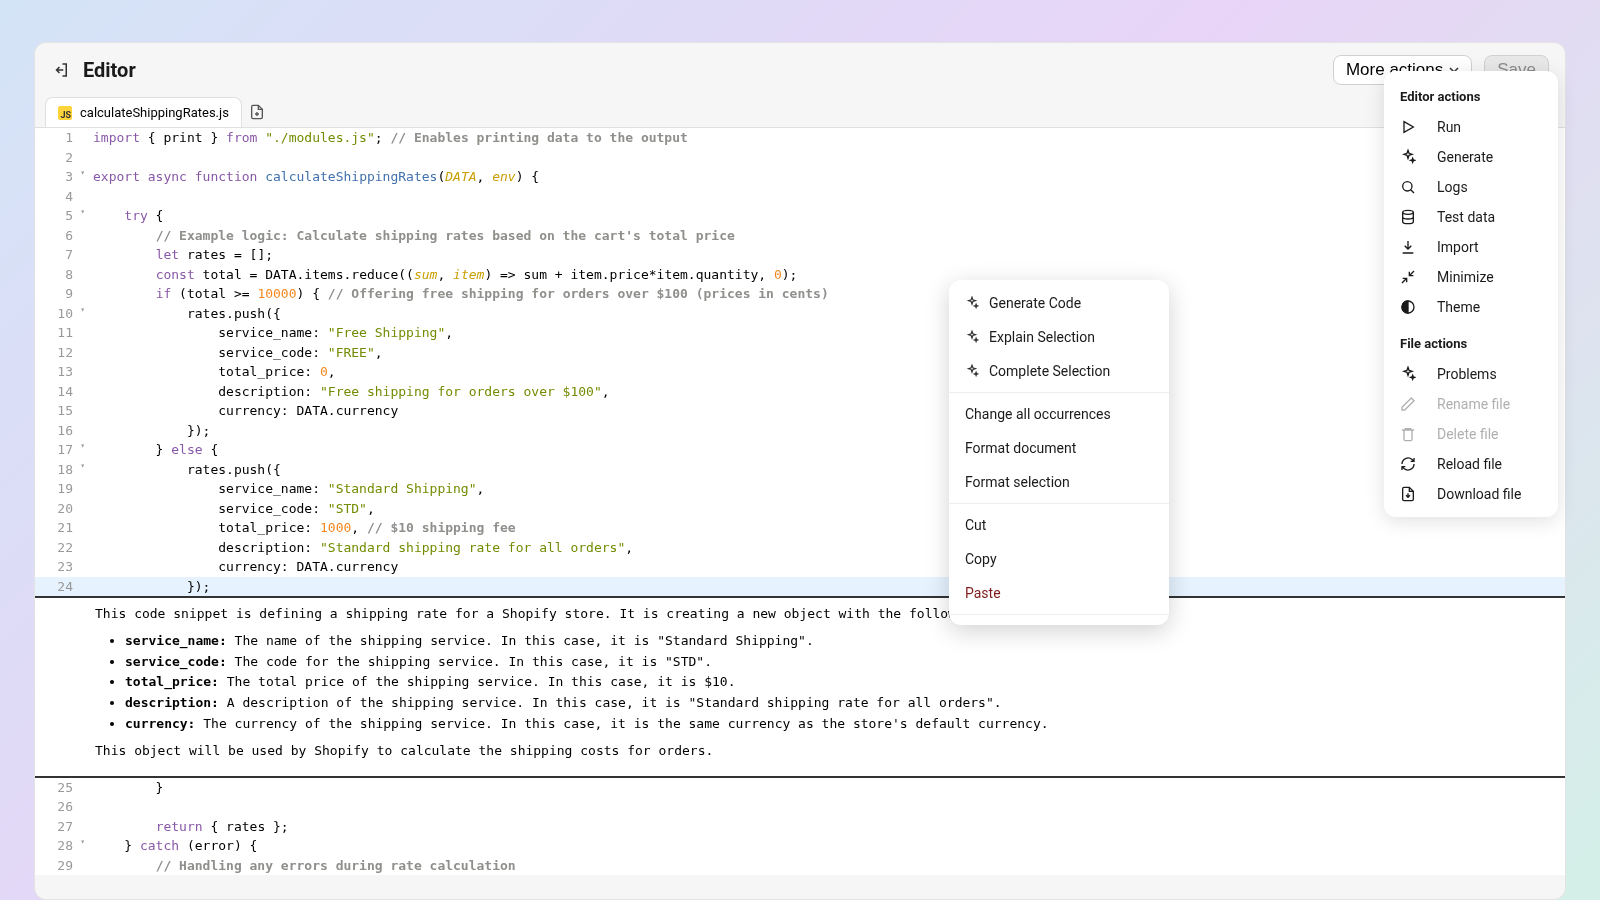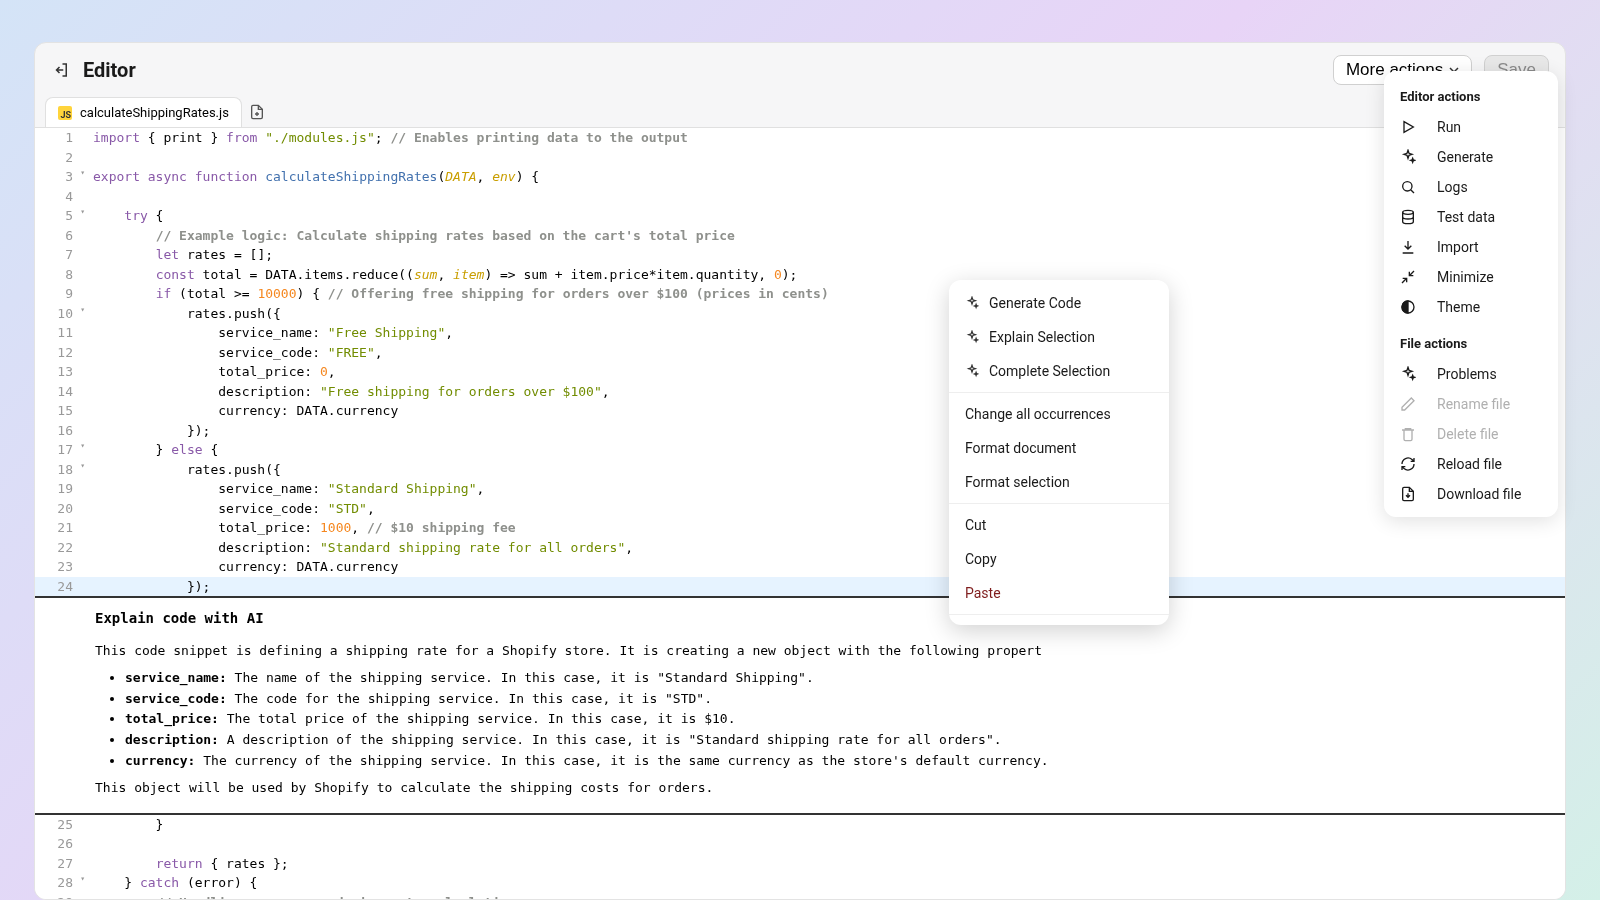--- a/index.html
+++ b/index.html
@@ -324,21 +324,20 @@
           <div class="gutter">23</div>
           <div class="code-content">                currency: DATA.currency</div>
         </div>
         <div class="code-line highlight-line">
           <div class="gutter">24</div>
           <div class="code-content">            });</div>
         </div>
       </div>
 
     <div class="explain-panel">
-      <div class="explain-header">Explain code with AI</div>
       <div class="explain-body">
         <div>This code snippet is defining a shipping rate for a Shopify store. It is creating a new object with the following propert</div>
         <ul id="explain-list">
             <li><b>service_name:</b> The name of the shipping service. In this case, it is "Standard Shipping".</li>
             <li><b>service_code:</b> The code for the shipping service. In this case, it is "STD".</li>
             <li><b>total_price:</b> The total price of the shipping service. In this case, it is $10.</li>
             <li><b>description:</b> A description of the shipping service. In this case, it is "Standard shipping rate for all orders".</li>
             <li><b>currency:</b> The currency of the shipping service. In this case, it is the same currency as the store's default currency.</li>
           </ul>
         <div>This object will be used by Shopify to calculate the shipping costs for orders.</div>

